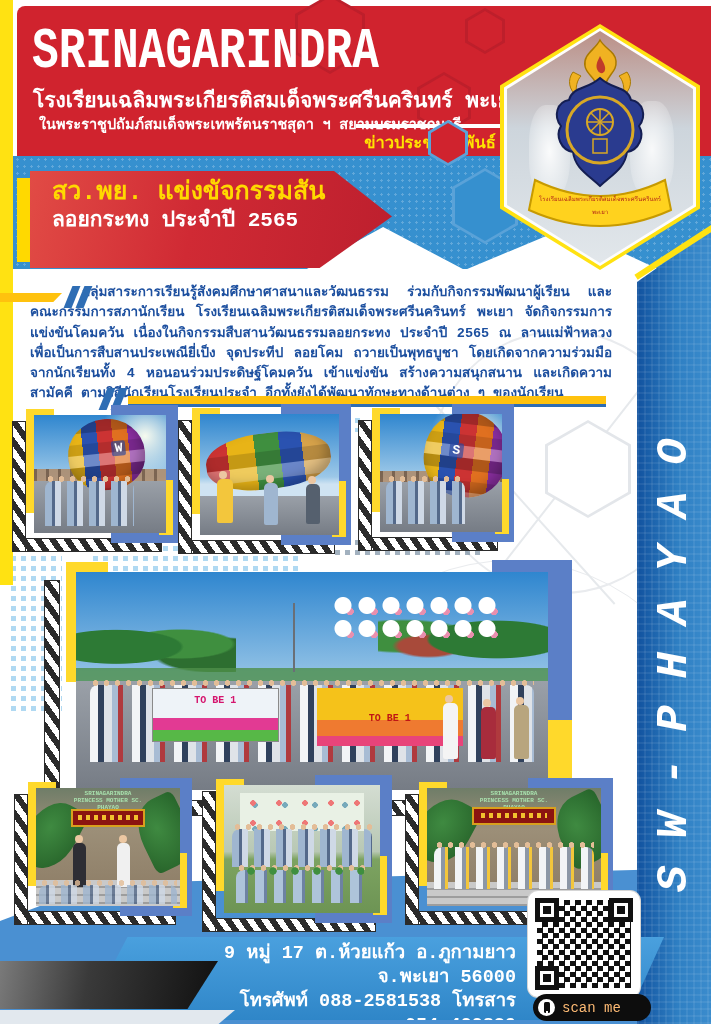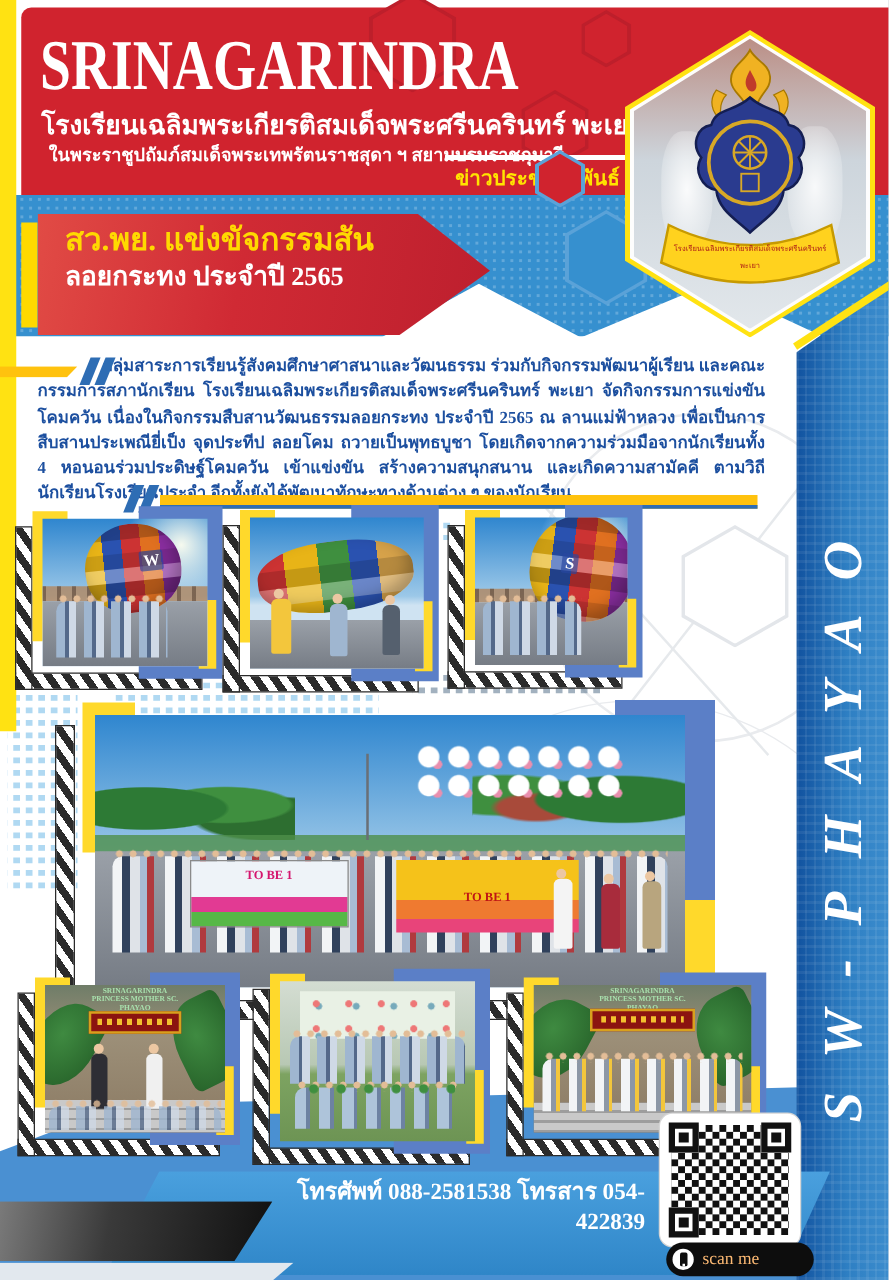--- a/index.html
+++ b/index.html
@@ -1,17 +1,17 @@
 <!DOCTYPE html>
 <html><head>
 <meta charset="utf-8">
 <style>
   html,body{margin:0;padding:0;background:#c9ccd1;}
   .page{position:relative;width:711px;height:1024px;margin:0 auto;background:#ffffff;overflow:hidden;
-        font-family:Liberation Serif, serif;}
+        font-family:Liberation Mono, monospace;}
 
   
   .arc{position:absolute;border-radius:50%;border:2px solid #e9ebee;z-index:0;}
   .xline{position:absolute;width:2px;background:#e6e9ec;z-index:0;}
   .pxgrid{position:absolute;background-image:repeating-conic-gradient(#6fb9e8 0% 25%,transparent 0% 100%);
           background-size:10px 10px;opacity:.55;z-index:1;}
   .pxgrid.dark{background-image:repeating-conic-gradient(#44637e 0% 25%,transparent 0% 100%);opacity:.5;}
   .hx{position:absolute;clip-path:polygon(50% 0,100% 25%,100% 75%,50% 100%,0 75%,0 25%);}
   .hx .hxi{position:absolute;inset:3px;clip-path:polygon(50% 0,100% 25%,100% 75%,50% 100%,0 75%,0 25%);}
 
@@ -382,20 +382,21 @@
       <div class="leaf" style="right:-5%;top:6%;width:30%;height:58%;transform:rotate(-26deg);"></div>
       <div class="sign" style="left:26%;top:16%;width:48%;height:15%;"></div>
       <div class="ground" style="height:20%;background:repeating-linear-gradient(#c9c9c9 0 6px,#9d9d9d 6px 8px);"></div>
       <div class="crowd" style="left:4%;right:4%;bottom:14%;height:36%;
            background-image:repeating-linear-gradient(90deg,#f2f4f6 0 7px,#8c97a6 7px 11px,#f3c63c 11px 14px,transparent 14px 21px);"></div>
     </div>
   </div>
 
   <div class="ribbon">
     <div class="txt">
+      <div class="rb1">9 หมู่ 17 ต.ห้วยแก้ว อ.ภูกามยาว จ.พะเยา 56000</div>
       <div class="rb2">โทรศัพท์ 088-2581538 โทรสาร 054-422839</div>
 
     </div>
   </div>
   <div class="dark-strip"></div>
   <div class="bottom-sliver"></div>
 
   <div class="qr">
     <div class="qr-in"></div>
     <div class="fd" style="left:7px;top:7px;"></div>

